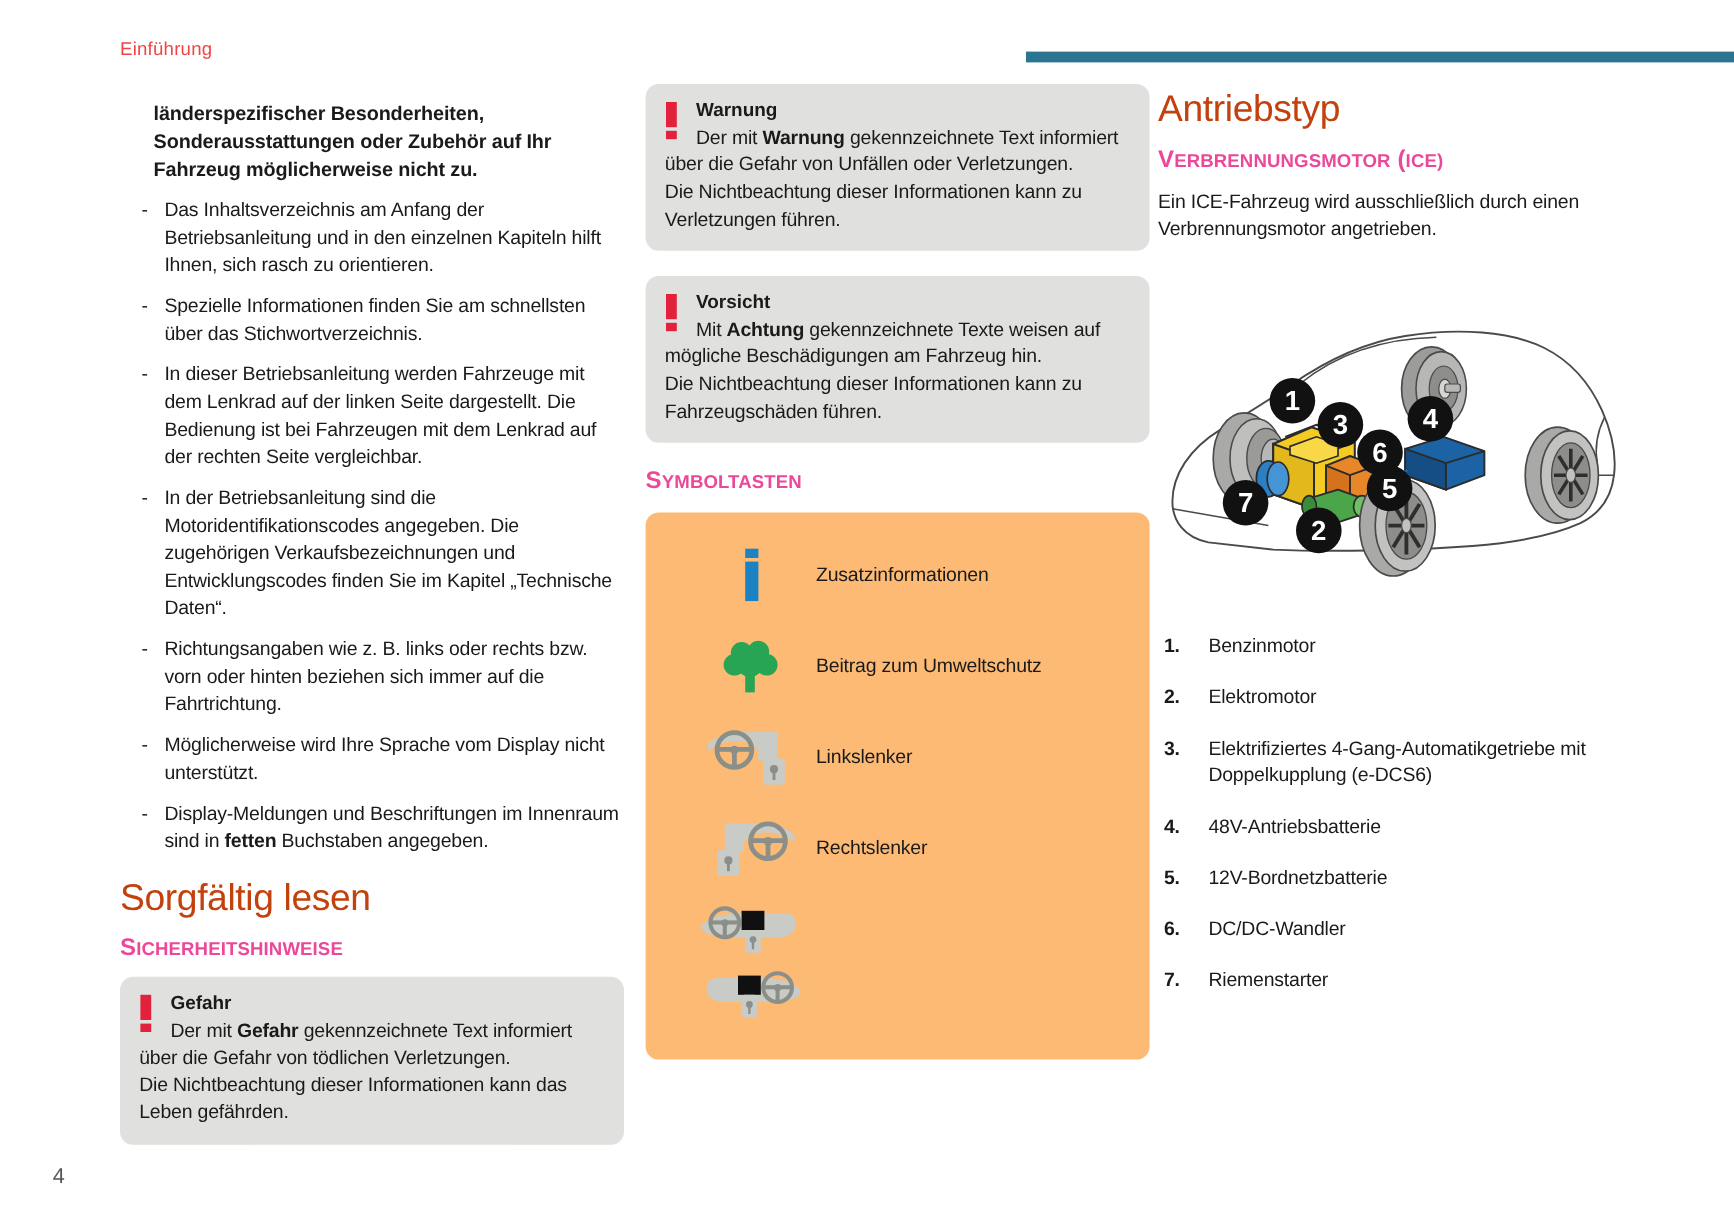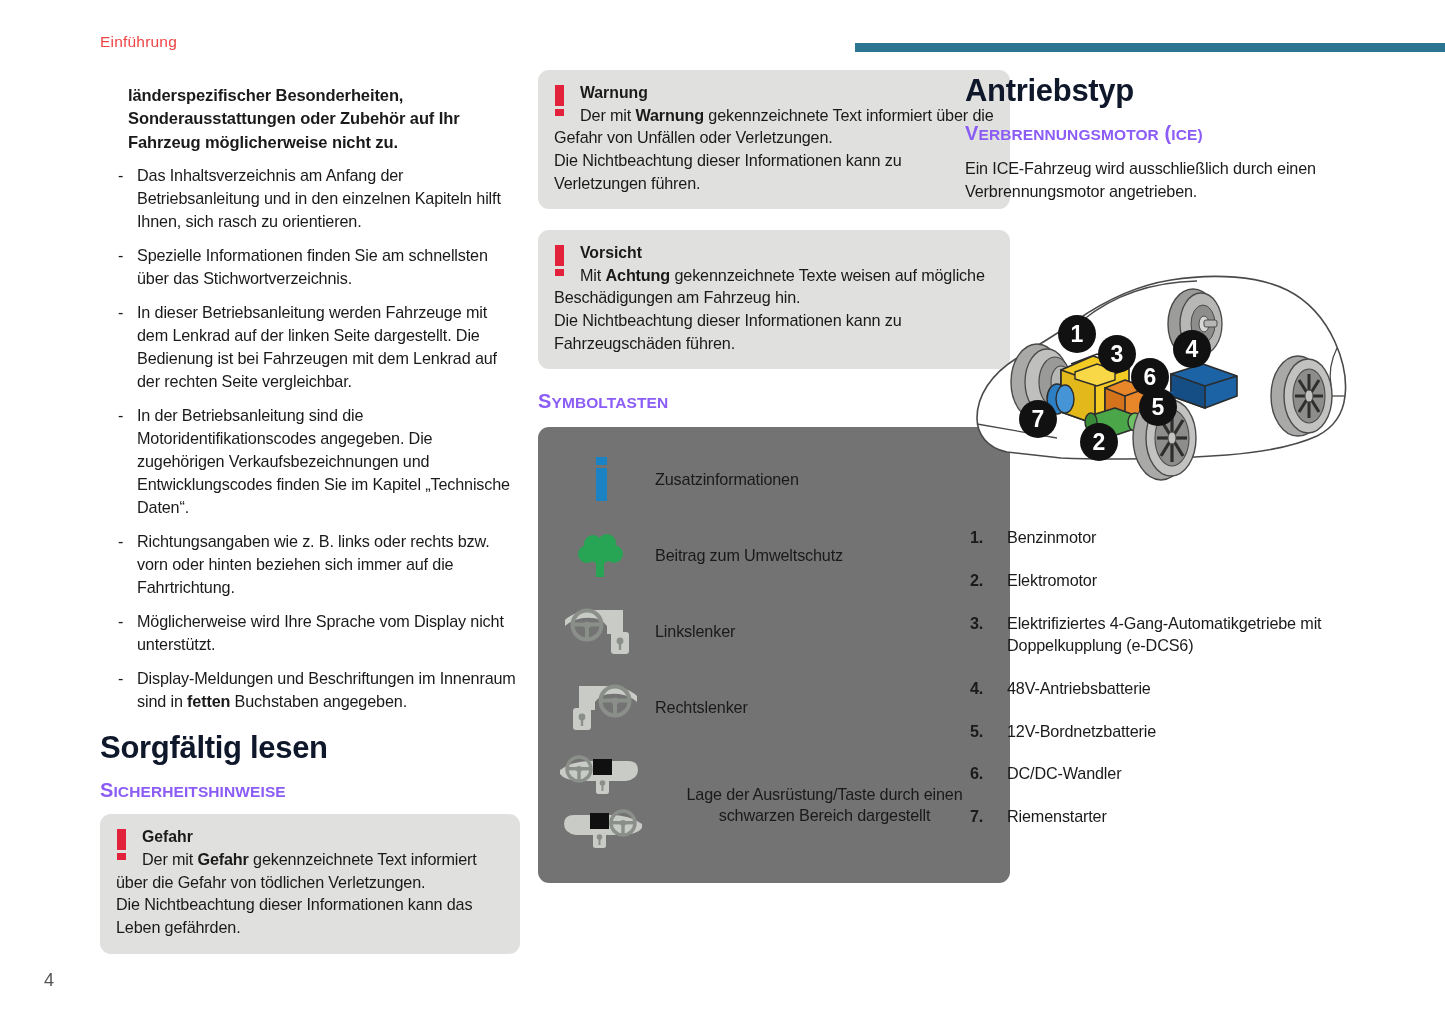--- a/index.html
+++ b/index.html
@@ -19,48 +19,48 @@
     font-size:15.5px;color:#ef4444;letter-spacing:.2px;
   }
   .hdr-rule{
     position:absolute;left:855px;top:43px;width:590px;height:9px;
     background:#2b7593;
   }
 
   
   .col{position:absolute;top:70px;}
   .col1{left:100px;width:420px;}
-  .col2{left:538px;width:472px;}
+  .col2{left:538px;width:420px;}
   .col3{left:965px;width:400px;}
 
   
   .lead{
     font-size:16.5px;font-weight:bold;line-height:1.42;
     margin:14px 0 10px 28px;letter-spacing:-.1px;
   }
   ul.dash{list-style:none;margin:0;padding:0;}
   ul.dash li{
     position:relative;font-size:16.2px;line-height:1.42;
     margin:0 0 11px 0;padding-left:37px;letter-spacing:-.15px;
   }
   ul.dash li .dash-mark{
     position:absolute;left:18px;top:0;font-size:16.2px;
   }
   ul.dash li b{font-weight:bold;}
 
   
   h1.sect{
-    font-size:31px;font-weight:bold;color:#0f172a;
+    font-size:31px;font-weight:normal;color:#c2410c;
     margin:18px 0 14px 0;letter-spacing:-.3px;line-height:1.1;
   }
   h1.sect.tight{margin-top:4px;}
 
   
   h2.sub{
-    font-size:20px;font-weight:bold;color:#8b5cf6;
+    font-size:20px;font-weight:bold;color:#ec4899;
     margin:0 0 12px 0;letter-spacing:.1px;line-height:1.15;
   }
   h2.sub .sc{font-size:15.5px;}
 
   
   .alert{
     background:#e0e0de;border-radius:11px;
     padding:13px 16px 15px 16px;
     margin-bottom:21px;position:relative;
   }
@@ -73,21 +73,21 @@
     font-size:15.8px;font-weight:bold;margin:0 0 0 26px;line-height:1.3;
   }
   .alert .abody{
     font-size:16.2px;line-height:1.4;margin:0;letter-spacing:-.15px;
   }
   .alert .abody .ind{margin-left:26px;}
   .alert .abody b{font-weight:bold;}
 
   
   .symbox{
-    background:#737373;border-radius:11px;padding:14px 16px 18px 9px;text-align:center;
+    background:#fdba74;border-radius:11px;padding:14px 16px 18px 34px;
   }
   .symrow{display:flex;align-items:center;min-height:76px;}
   .symrow .symicon{
     width:108px;flex:0 0 108px;display:flex;align-items:center;
     justify-content:center;
   }
   .symrow .symlabel{
     font-size:16.2px;line-height:1.35;letter-spacing:-.15px;
   }
 
@@ -281,21 +281,20 @@
               <rect x="10" y="13" width="22" height="3.4" fill="#8b8f8a"></rect>
               <rect x="19.3" y="15" width="3.4" height="11" fill="#8b8f8a"></rect>
               <circle cx="21" cy="15" r="3" fill="#8b8f8a"></circle>
               <rect x="35" y="5" width="19" height="16" fill="#101010"></rect>
               <rect x="38" y="21" width="13" height="19" rx="2.5" fill="#c9cbc6"></rect>
               <circle cx="44.5" cy="29" r="2.8" fill="#8b8f8a"></circle>
               <rect x="43.5" y="31" width="2" height="6" fill="#8b8f8a"></rect>
             </g>
           </svg>
         </div>
-        <div class="symlabel">Lage der Ausrüstung/Taste durch einen schwarzen Bereich dargestellt</div>
       </div>
 
     </div>
   </div>
 
   <div class="col col3">
 
     <h1 class="sect tight">Antriebstyp</h1>
 
     <h2 class="sub" id="h-ice"><span>V</span><span class="sc">ERBRENNUNGSMOTOR</span> <span>(</span><span class="sc">ICE)</span></h2>

